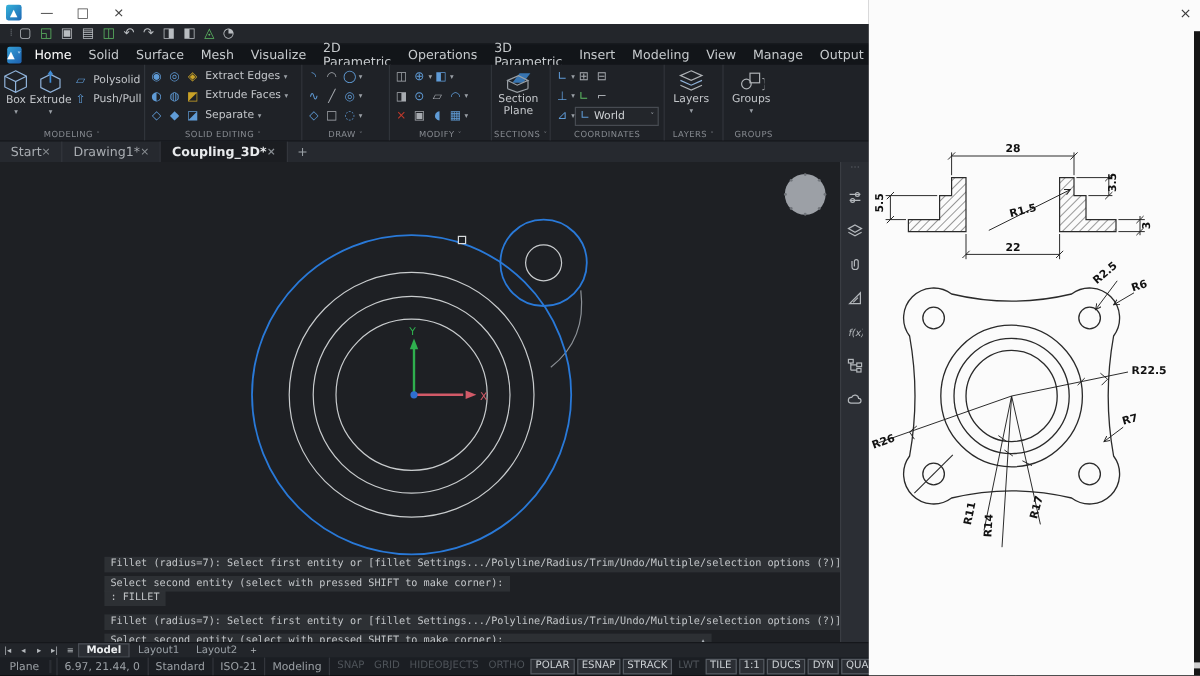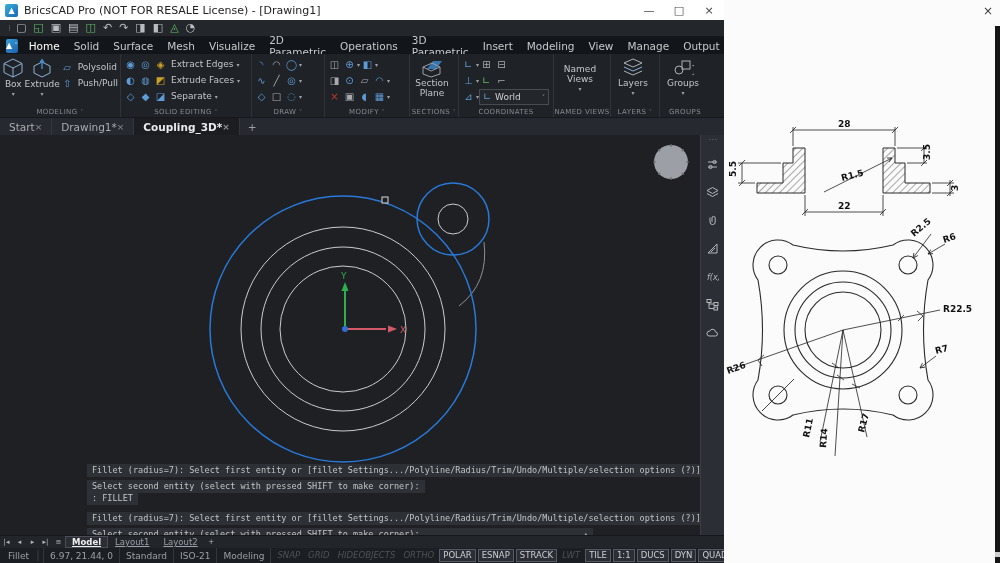--- a/index.html
+++ b/index.html
@@ -52,47 +52,46 @@
   .cmdline.input{width:496px;display:flex;justify-content:space-between;}
   .cmdline .up{color:#aab0b5;font-size:7px;}
   
   .dockbar{position:absolute;right:0;top:0;bottom:0;width:23px;background:#2b2e34;border-left:1px solid #3a3d43;
     display:flex;flex-direction:column;align-items:center;gap:15px;padding-top:2px;}
   .dockbar .dots{color:#6c7076;font-size:8px;line-height:6px;}
   .dicon{width:13px;height:13px;}
   
   .layoutbar{height:12px;background:#22252a;display:flex;align-items:center;font-size:8.5px;color:#9aa0a6;flex:0 0 auto;border-top:1px solid #15171b;}
   .lnav{width:13px;text-align:center;font-size:7px;color:#b4b8bc;}
-  .ltab{padding:0 7px;height:100%;display:flex;align-items:center;text-decoration:underline;}
+  .ltab{padding:0 7px;height:100%;display:flex;align-items:center;}
   .ltab.active{color:#eceef0;font-weight:bold;background:#2b2e34;box-shadow:inset 0 0 0 1px #4a4e55;}
   .statusbar{height:15px;background:#1b1e23;display:flex;align-items:center;font-size:9px;color:#9ba0a5;flex:0 0 auto;}
   .sb-ready{padding:0 8px;}
   .sb-field{width:255px;height:9px;background:#16181c;border:1px solid #2a2d33;margin-right:4px;}
   .seg{padding:0 6px;border-left:1px solid #33363c;height:100%;display:flex;align-items:center;white-space:nowrap;}
   .tg{padding:0 3px;margin:0 1px;font-size:8.5px;line-height:11px;white-space:nowrap;}
   .tg.on{color:#ccd0d4;border:1px solid #565b62;background:#2b2e34;}
-  .tg.off{color:#4e5359;font-style:italic;}
+  .tg.off{color:#4e5359;}
   .grip{margin-left:auto;padding-right:2px;color:#4e5359;font-size:9px;}
   
   .panel{position:absolute;left:724px;top:0;width:276px;height:563px;background:#fbfbfb;}
   .panel-close{position:absolute;right:7px;top:4px;font-size:12px;color:#3a3a3a;}
   .scrollstrip{position:absolute;right:0;top:26px;bottom:0;width:5px;background:#161616;}
   .scrollstrip .si{position:absolute;bottom:6px;left:0;width:5px;height:5px;background:#cfcfcf;}
   svg text{font-family:"DejaVu Sans","Liberation Sans",sans-serif;}
 </style>
 </head>
 <body>
 
 <div class="app">
 
   <div class="cad">
 
     <div class="titlebar">
       <div class="tb-logo">▲</div>
-      <div class="tb-title">BricsCAD Pro (NOT FOR RESALE License) - [Drawing1]</div>
       <div class="tb-btn">—</div>
       <div class="tb-btn">□</div>
       <div class="tb-btn">×</div>
     </div>
 
     <div class="qat">
       <span class="gh">⁞</span>
       <span class="qicon">▢</span>
       <span class="qicon green">◱</span>
       <span class="qicon">▣</span>
@@ -293,27 +292,20 @@
             <div class="worldsel">
               <span class="mi" style="width:9px">∟</span>
               <span>World</span>
               <span class="cv2">˅</span>
             </div>
           </div>
         </div>
         <div class="grp-label"><span>COORDINATES</span></div>
       </div>
 
-      <div class="grp" style="width:52px">
-        <div class="bigbtn" style="width:48px;padding-top:8px">
-          <span style="white-space:normal">Named Views</span>
-          <span class="cv">▾</span>
-        </div>
-        <div class="grp-label"><span>NAMED VIEWS</span></div>
-      </div>
 
 
       <div class="grp" style="width:44px">
         <div class="bigbtn" style="width:40px">
           <svg width="22" height="20" viewBox="0 0 22 20">
             <polygon points="11,1 20,5 11,9 2,5" fill="none" stroke="#aeb2b6"></polygon>
             <polyline points="2,9 11,13 20,9" fill="none" stroke="#8fb2d9"></polyline>
             <polyline points="2,13 11,17 20,13" fill="none" stroke="#aeb2b6"></polyline>
           </svg>
           <span>Layers</span>
@@ -439,21 +431,21 @@
       <span class="lnav">▸</span>
       <span class="lnav">▸|</span>
       <span class="lnav">≡</span>
       <div class="ltab active">Model</div>
       <div class="ltab">Layout1</div>
       <div class="ltab">Layout2</div>
       <span class="lnav">+</span>
     </div>
 
     <div class="statusbar">
-      <span class="sb-ready">Fillet</span>
+      <span class="sb-ready">Plane</span>
       <div class="sb-field"></div>
       <div class="seg">6.97, 21.44, 0</div>
       <div class="seg">Standard</div>
       <div class="seg">ISO-21</div>
       <div class="seg">Modeling</div>
       <div class="seg" style="padding:0 2px;border-left:1px solid #33363c">
         <span class="tg off">SNAP</span>
         <span class="tg off">GRID</span>
         <span class="tg off">HIDEOBJECTS</span>
         <span class="tg off">ORTHO</span>

